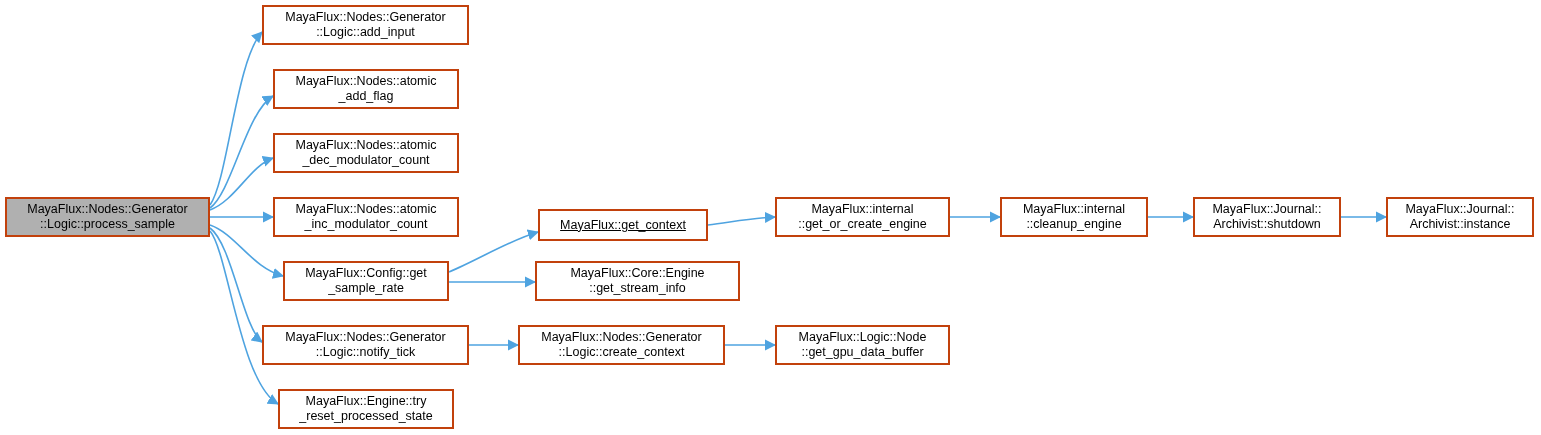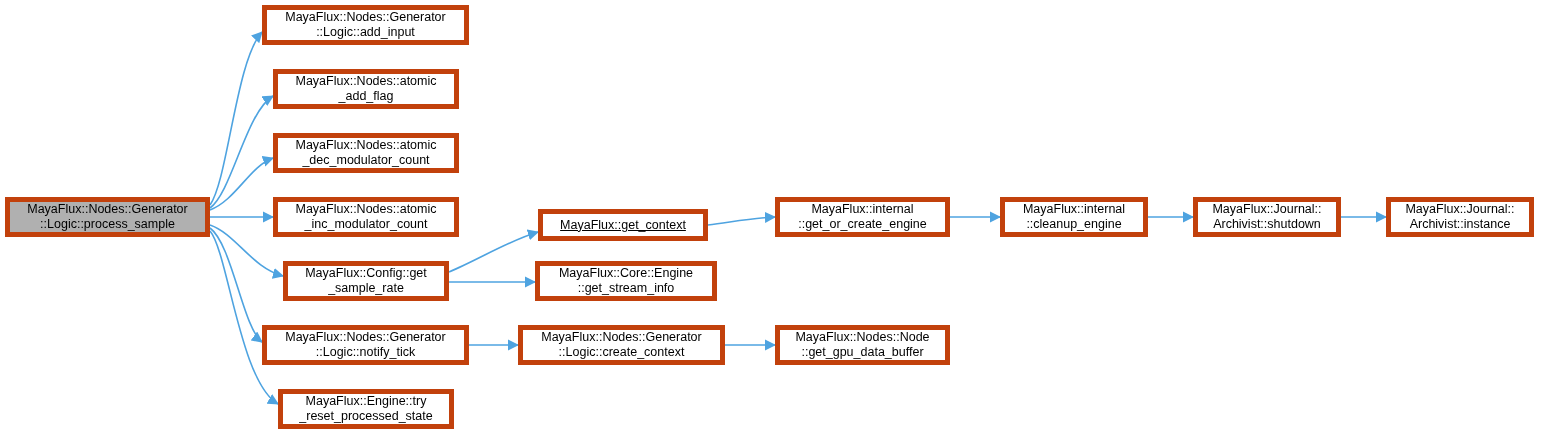--- a/index.html
+++ b/index.html
@@ -19,21 +19,21 @@
     position: absolute;
     left: 0;
     top: 0;
     width: 1541px;
     height: 435px;
     pointer-events: none;
   }
   .node {
     position: absolute;
     box-sizing: border-box;
-    border: 5px solid #c2410c;
+    border: 2px solid #c2410c;
     background: #ffffff;
     display: flex;
     align-items: center;
     justify-content: center;
     text-align: center;
     font-size: 12.5px;
     line-height: 15px;
     color: #000000;
     white-space: pre-line;
     padding: 1px 2px;
@@ -81,27 +81,27 @@
 _dec_modulator_count</div>
       <div class="node" style="left: 273px; top: 197px; width: 186px; height: 40px;">MayaFlux::Nodes::atomic
 _inc_modulator_count</div>
       <div class="node" style="left: 283px; top: 261px; width: 166px; height: 40px;">MayaFlux::Config::get
 _sample_rate</div>
       <div class="node" style="left: 262px; top: 325px; width: 207px; height: 40px;">MayaFlux::Nodes::Generator
 ::Logic::notify_tick</div>
       <div class="node" style="left: 278px; top: 389px; width: 176px; height: 40px;">MayaFlux::Engine::try
 _reset_processed_state</div>
       <div class="node" style="left: 538px; top: 209px; width: 170px; height: 32px; text-decoration: underline;">MayaFlux::get_context</div>
-      <div class="node" style="left: 535px; top: 261px; width: 182px; height: 40px;">MayaFlux::Core::Engine
+      <div class="node" style="left: 535px; top: 261px; width: 205px; height: 40px;">MayaFlux::Core::Engine
 ::get_stream_info</div>
       <div class="node" style="left: 518px; top: 325px; width: 207px; height: 40px;">MayaFlux::Nodes::Generator
 ::Logic::create_context</div>
       <div class="node" style="left: 775px; top: 197px; width: 175px; height: 40px;">MayaFlux::internal
 ::get_or_create_engine</div>
-      <div class="node" style="left: 775px; top: 325px; width: 175px; height: 40px;">MayaFlux::Nodes::Node
+      <div class="node" style="left: 775px; top: 325px; width: 175px; height: 40px;">MayaFlux::Logic::Node
 ::get_gpu_data_buffer</div>
       <div class="node" style="left: 1000px; top: 197px; width: 148px; height: 40px;">MayaFlux::internal
 ::cleanup_engine</div>
       <div class="node" style="left: 1193px; top: 197px; width: 148px; height: 40px;">MayaFlux::Journal::
 Archivist::shutdown</div>
       <div class="node" style="left: 1386px; top: 197px; width: 148px; height: 40px;">MayaFlux::Journal::
 Archivist::instance</div>
     </div>
 </div>
 

